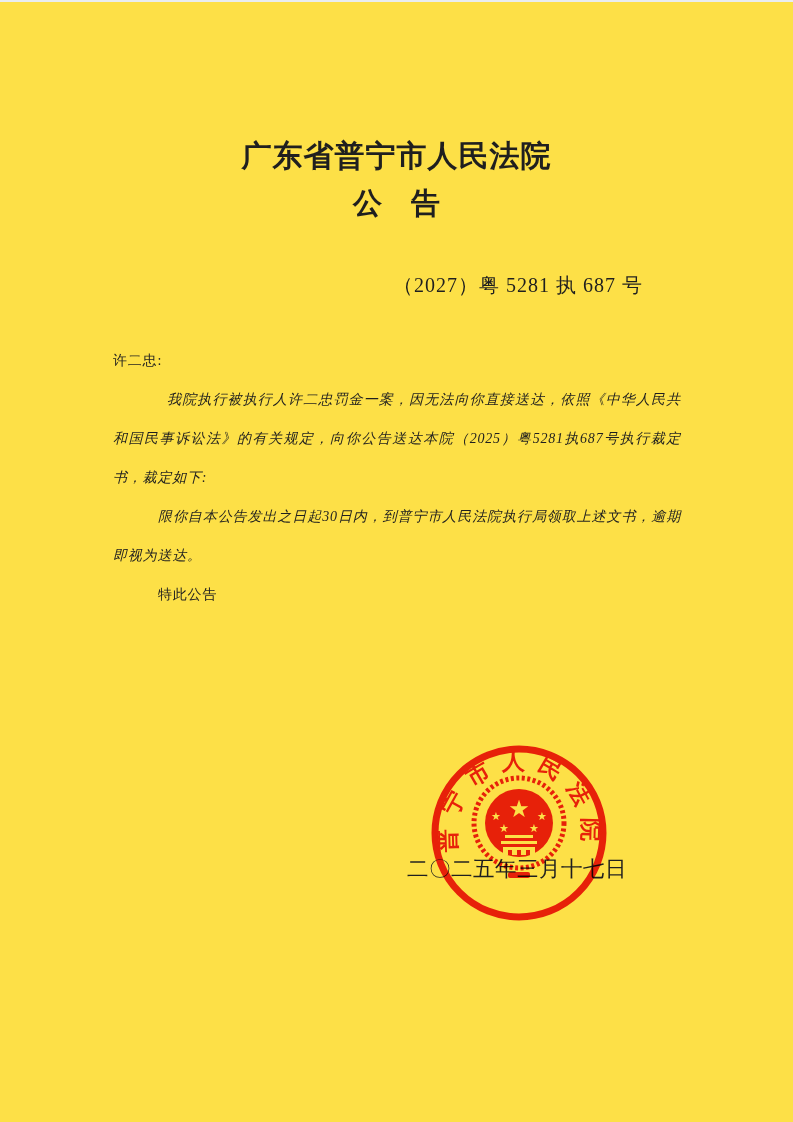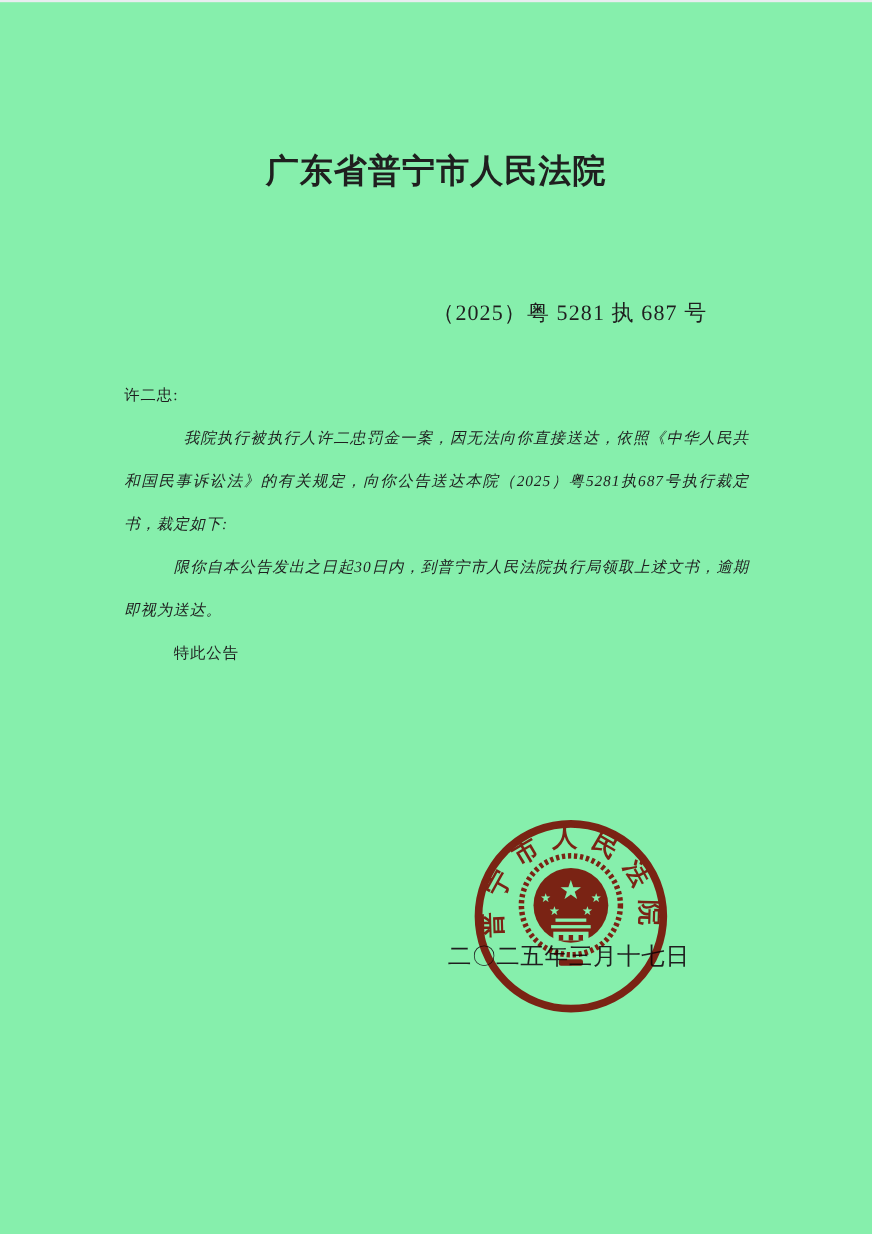--- a/index.html
+++ b/index.html
@@ -57,28 +57,29 @@
     position:absolute;left:424px;top:738px;
     width:190px;height:190px;
     color:var(--seal-color,#e8140b);
     mix-blend-mode:multiply;
     opacity:0.93;
   }
 </style>
 </head>
 <body>
 
-<div class="page" style="color: rgb(31, 31, 31); background: #86efac;">
+<div class="page" style="color: rgb(31, 31, 31); background: #fde047;">
 
   <div class="scan-edge"></div>
 
   <h1 class="court-name">广东省普宁市人民法院</h1>
 
+  <h2 class="doc-type">公　告</h2>
 
-  <div class="case-number">（2025）粤 5281 执 687 号</div>
+  <div class="case-number">（2027）粤 5281 执 687 号</div>
 
   <div class="body">
     <p class="addressee">许二忠:</p>
     <p class="para first">我院执行被执行人许二忠罚金一案，因无法向你直接送达，依照《中华人民共和国民事诉讼法》的有关规定，向你公告送达本院（2025）粤5281执687号执行裁定书，裁定如下:</p>
     <p class="para">限你自本公告发出之日起30日内，到普宁市人民法院执行局领取上述文书，逾期即视为送达。</p>
     <p class="closing">特此公告</p>
   </div>
 
   <div class="issue-date">二〇二五年三月十七日</div>
 

